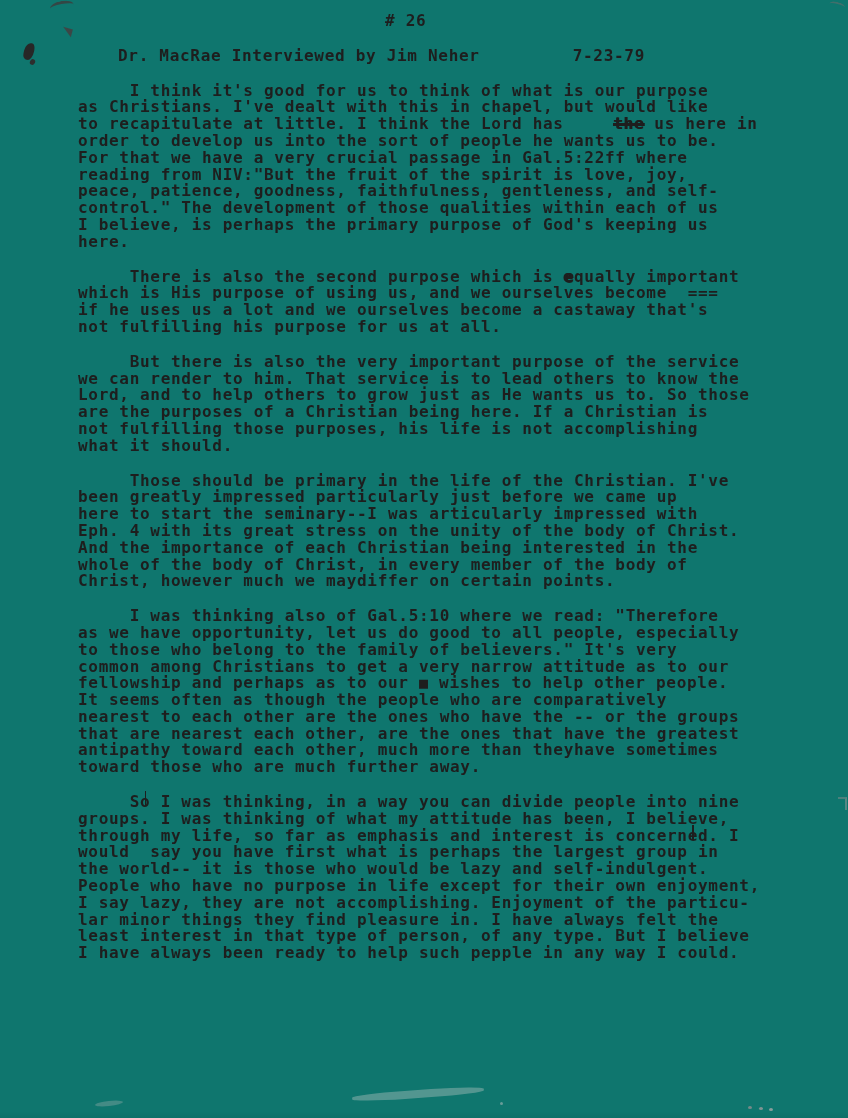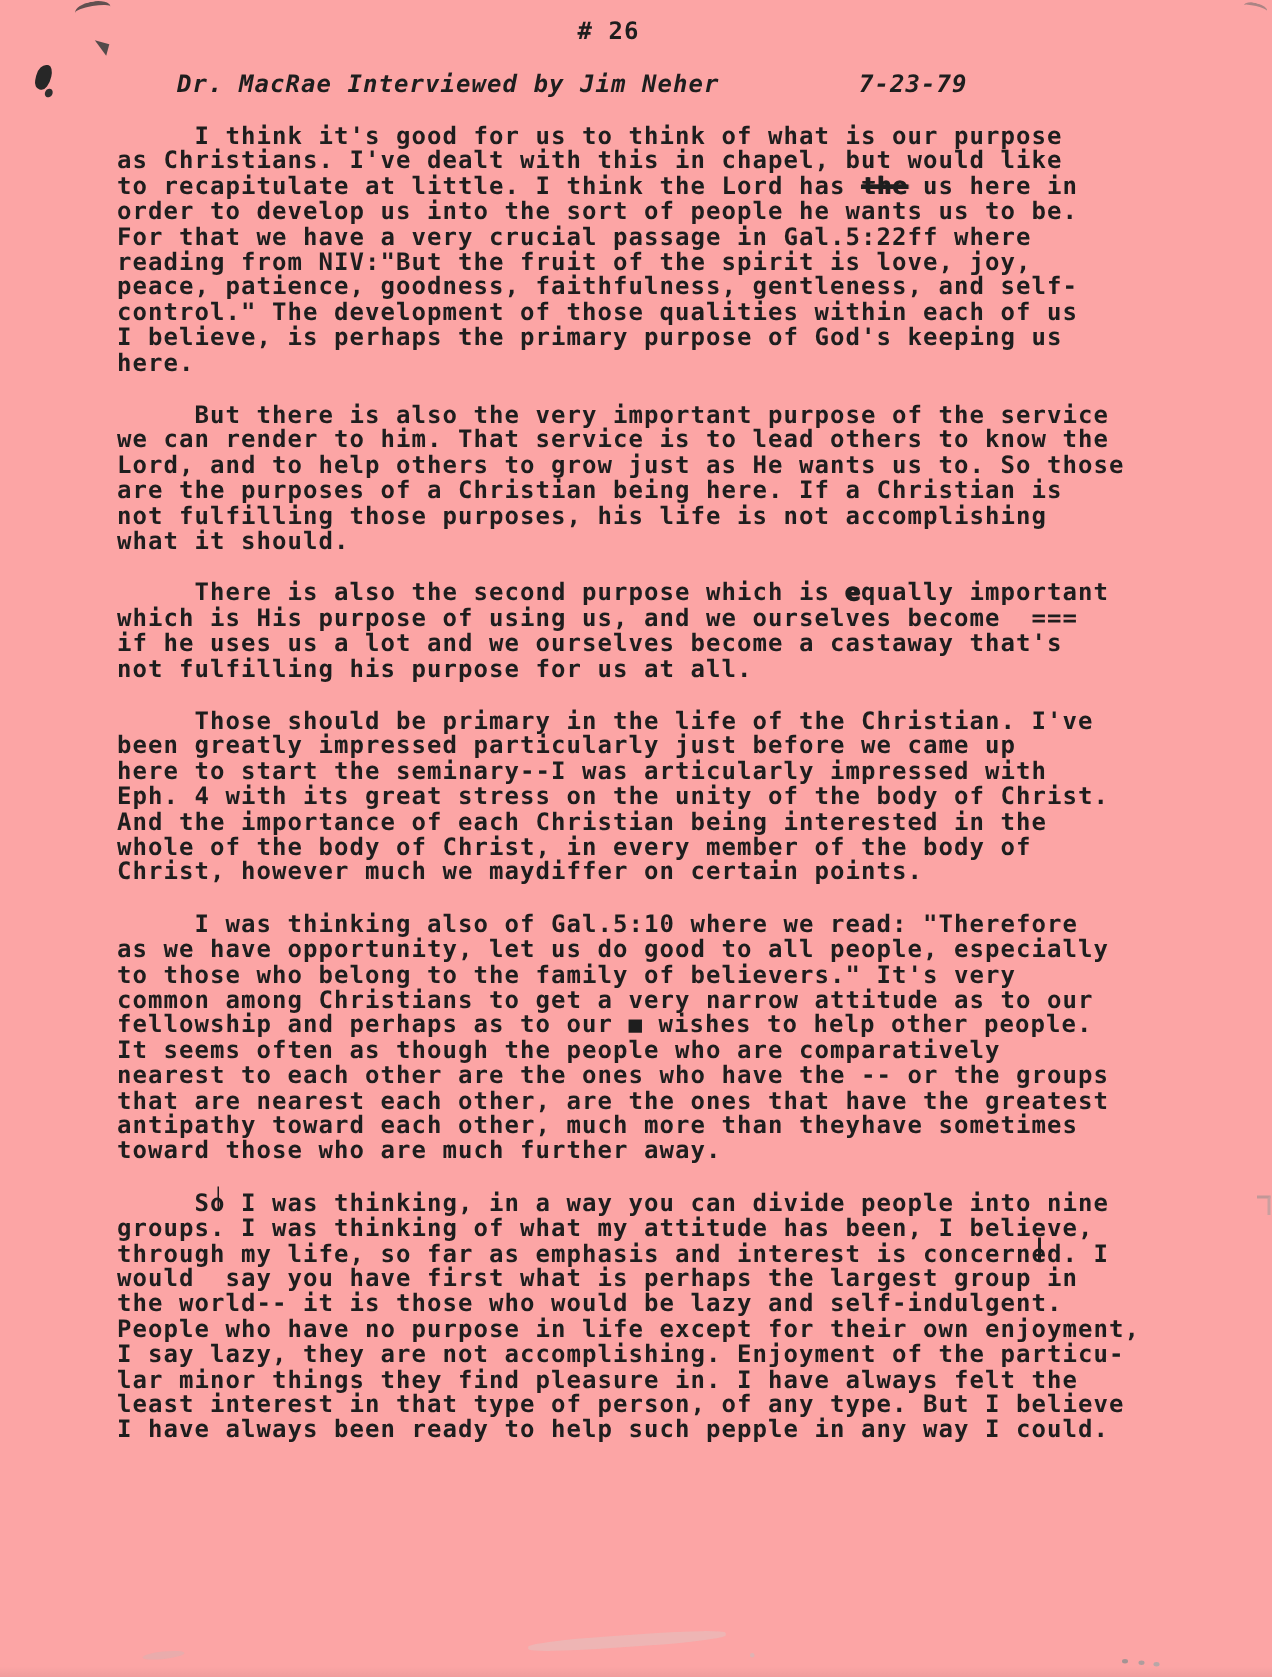--- a/index.html
+++ b/index.html
@@ -1,48 +1,49 @@
 <!DOCTYPE html>
 <html><head>
 <meta charset="utf-8">
 <style>
   html, body { margin: 0; padding: 0; background: #e8e8e6; }
   .page {
     position: relative;
     width: 848px;
     height: 1118px;
     margin: 0 auto;
-    background: #fca5a5;
+    background: #0f766e;
     overflow: hidden;
     font-family: "DejaVu Sans Mono", "Liberation Mono", monospace;
     font-size: 16px;
     line-height: 16.8px;
     letter-spacing: 0.7px;
     font-weight: 700;
     color: #1e1e1e;
   }
   .content {
     position: absolute;
     left: 78px;
     top: 13px;
     width: 760px;
   }
   pre { margin: 0; font: inherit; letter-spacing: inherit; white-space: pre; }
   .num-line .pagenum { margin-left: 307px; }
-  .header-line { margin-top: 18px; font-style: italic; }
+  .header-line { margin-top: 18px; }
   .header-line .title { margin-left: 40px; }
   .header-line .date  { margin-left: 93px; }
   .para { margin-top: 18px; }
   .para.first { margin-top: 41px; }
 
   
   .overstrike {
     text-decoration: line-through;
     text-decoration-thickness: 2.5px;
     text-shadow: 0.8px 0 0 currentColor;
+    margin-left: 39px;
   }
   .xheavy { text-shadow: 0.9px 0 0 currentColor, -0.9px 0 0 currentColor, 0 0.7px 0 currentColor; }
   .vstrike { position: relative; }
   .vstrike::after {
     content: "";
     position: absolute;
     left: 45%;
     top: -1px;
     height: 15px;
     width: 1.8px;
@@ -130,30 +131,30 @@
     <pre class="para"><span>     I think it's good for us to think of what is our purpose
 as Christians. I've dealt with this in chapel, but would like
 to recapitulate at little. I think the Lord has </span><span class="overstrike">the</span><span> us here in
 order to develop us into the sort of people he wants us to be.
 For that we have a very crucial passage in Gal.5:22ff where
 reading from NIV:"But the fruit of the spirit is love, joy,
 peace, patience, goodness, faithfulness, gentleness, and self-
 control." The development of those qualities within each of us
 I believe, is perhaps the primary purpose of God's keeping us
 here.</span></pre>
+    <pre class="para"><span>     There is also the second purpose which is </span><span class="xheavy">e</span><span>qually important
+which is His purpose of using us, and we ourselves become  ===
+if he uses us a lot and we ourselves become a castaway that's
+not fulfilling his purpose for us at all.</span></pre>
     <pre class="para"><span>     But there is also the very important purpose of the service
 we can render to him. That service is to lead others to know the
 Lord, and to help others to grow just as He wants us to. So those
 are the purposes of a Christian being here. If a Christian is
 not fulfilling those purposes, his life is not accomplishing
 what it should.</span></pre>
-    <pre class="para"><span>     There is also the second purpose which is </span><span class="xheavy">e</span><span>qually important
-which is His purpose of using us, and we ourselves become  ===
-if he uses us a lot and we ourselves become a castaway that's
-not fulfilling his purpose for us at all.</span></pre>
     <pre class="para"><span>     Those should be primary in the life of the Christian. I've
 been greatly impressed particularly just before we came up
 here to start the seminary--I was articularly impressed with
 Eph. 4 with its great stress on the unity of the body of Christ.
 And the importance of each Christian being interested in the
 whole of the body of Christ, in every member of the body of
 Christ, however much we maydiffer on certain points.</span></pre>
     <pre class="para"><span>     I was thinking also of Gal.5:10 where we read: "Therefore
 as we have opportunity, let us do good to all people, especially
 to those who belong to the family of believers." It's very

